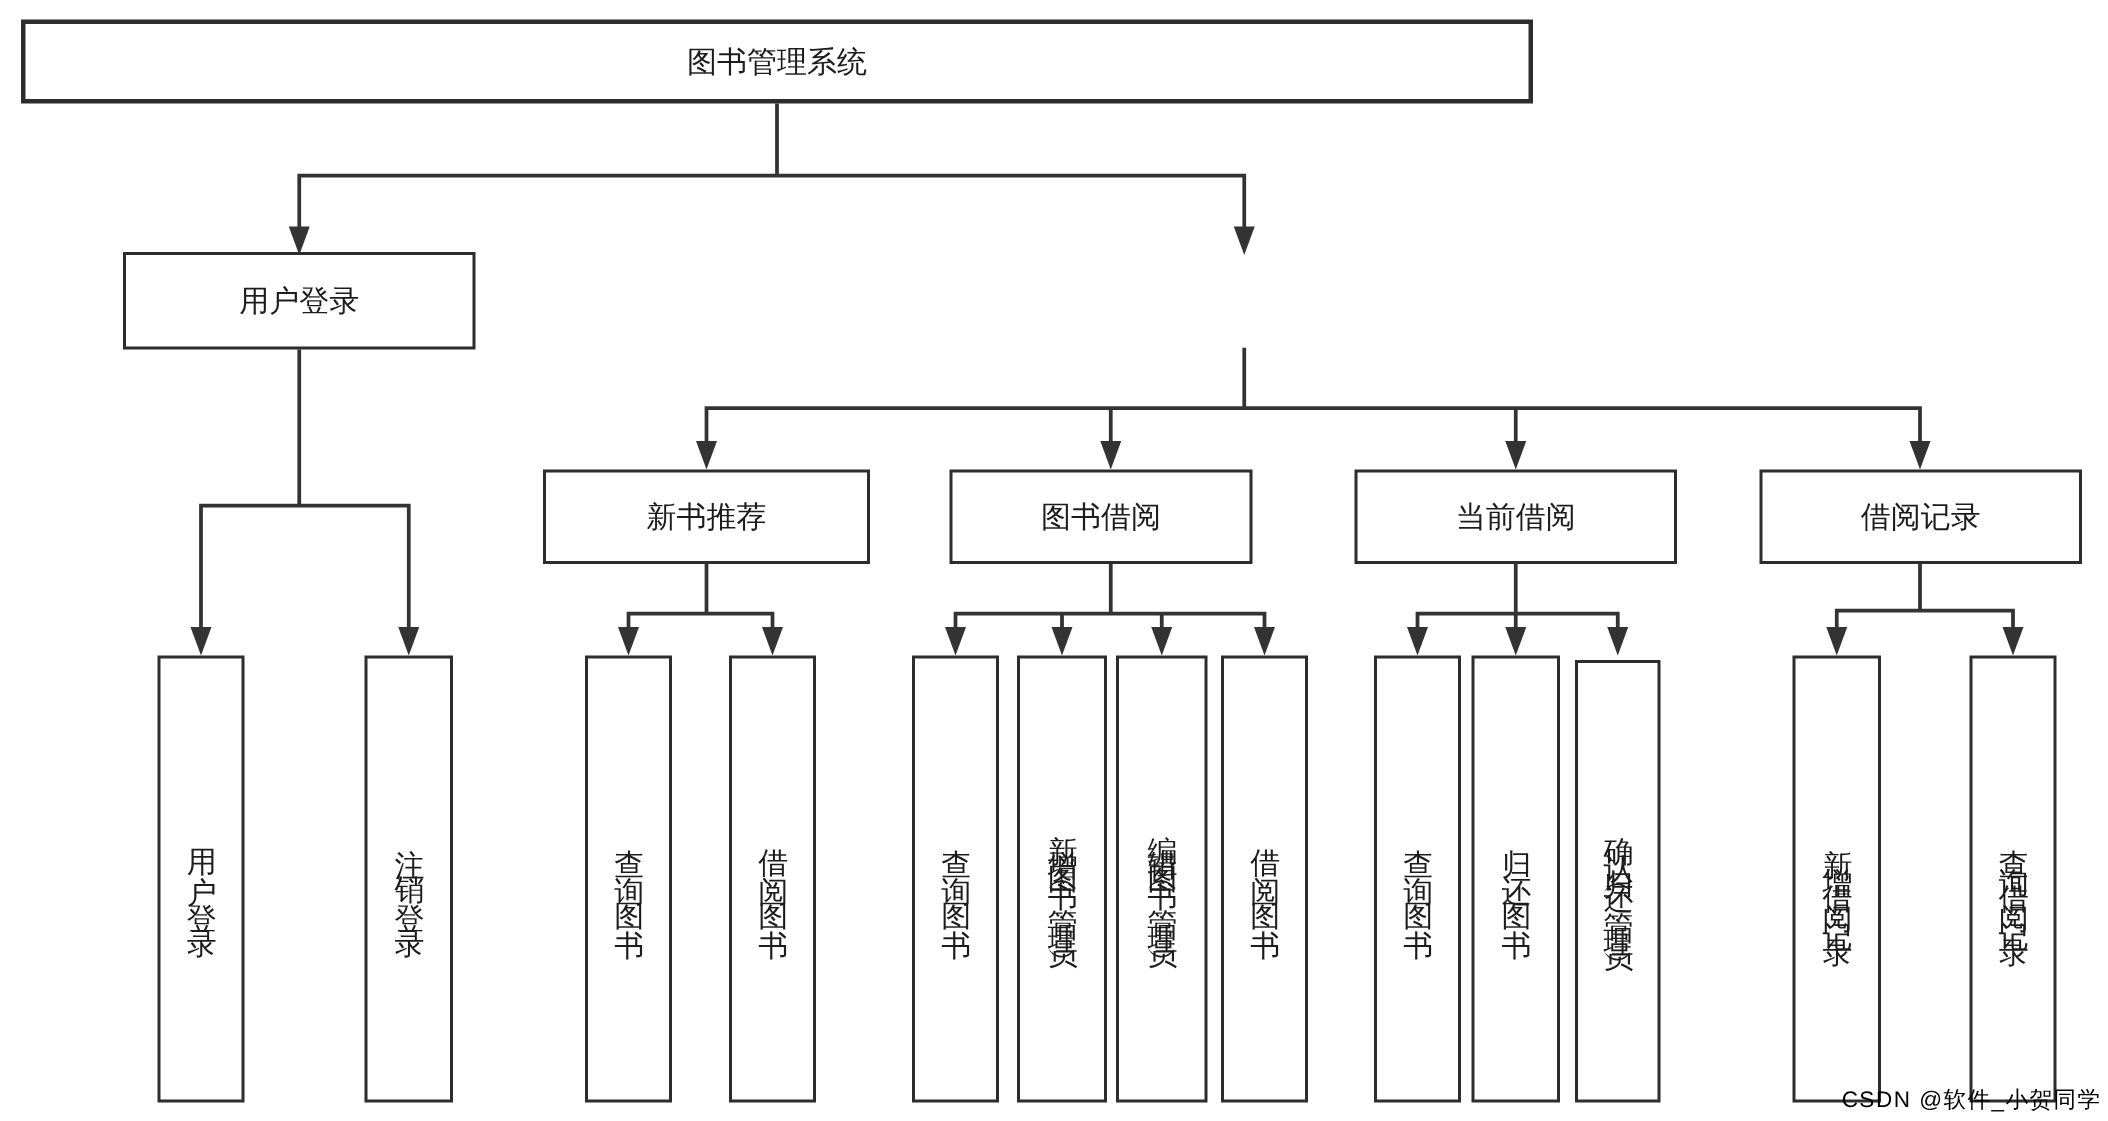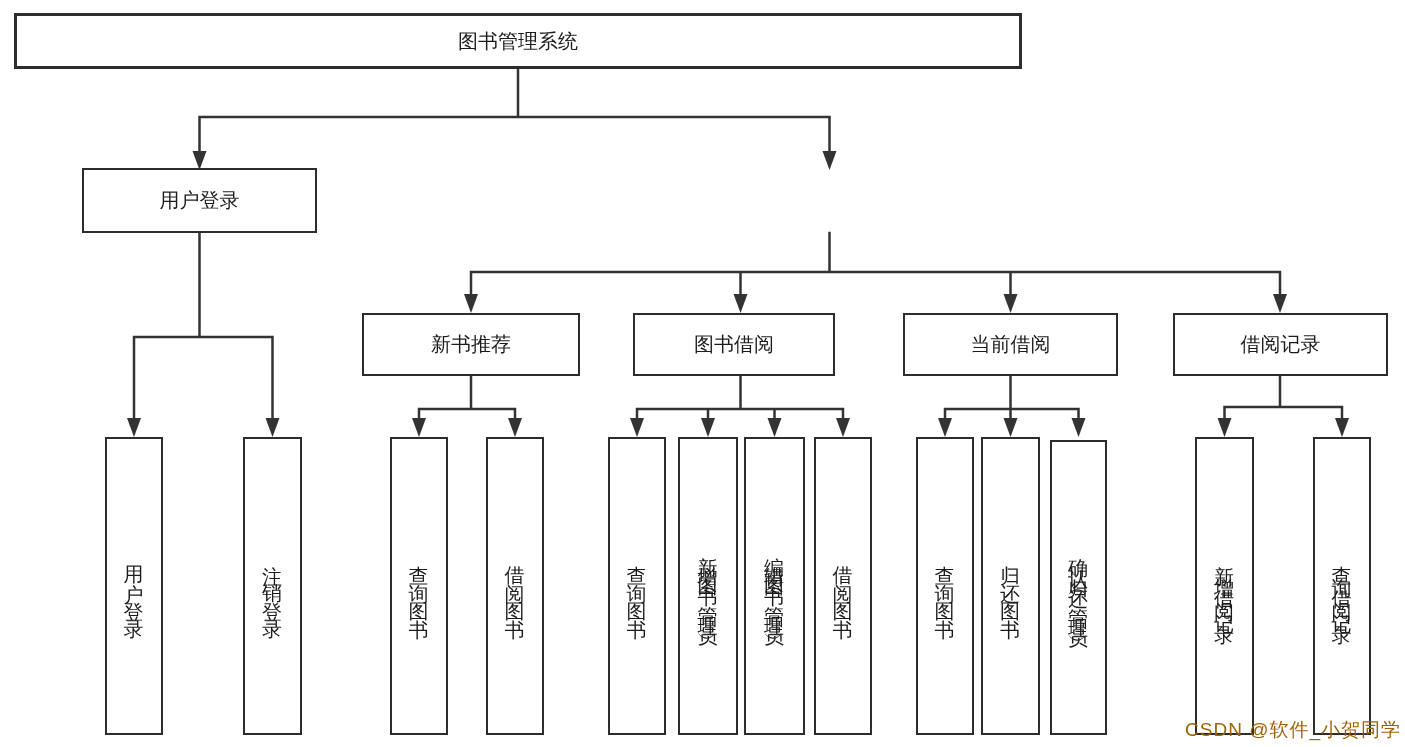--- a/index.html
+++ b/index.html
@@ -28,22 +28,22 @@
     text-orientation:mixed;
     line-height:1;
     white-space:nowrap;
   }
   .sp4{letter-spacing:18px;}
   .sp6{letter-spacing:12px;}
   .sp9{letter-spacing:10px;}
   .watermark{
     position:absolute;
     right:4px;bottom:4px;
-    font-size:19px;
-    color:#a16207;
+    font-size:15px;
+    color:#000000;
     letter-spacing:1px;
     z-index:2;
     white-space:nowrap;
   }
 </style>
 </head>
 <body>
 
 <div class="canvas">
 

